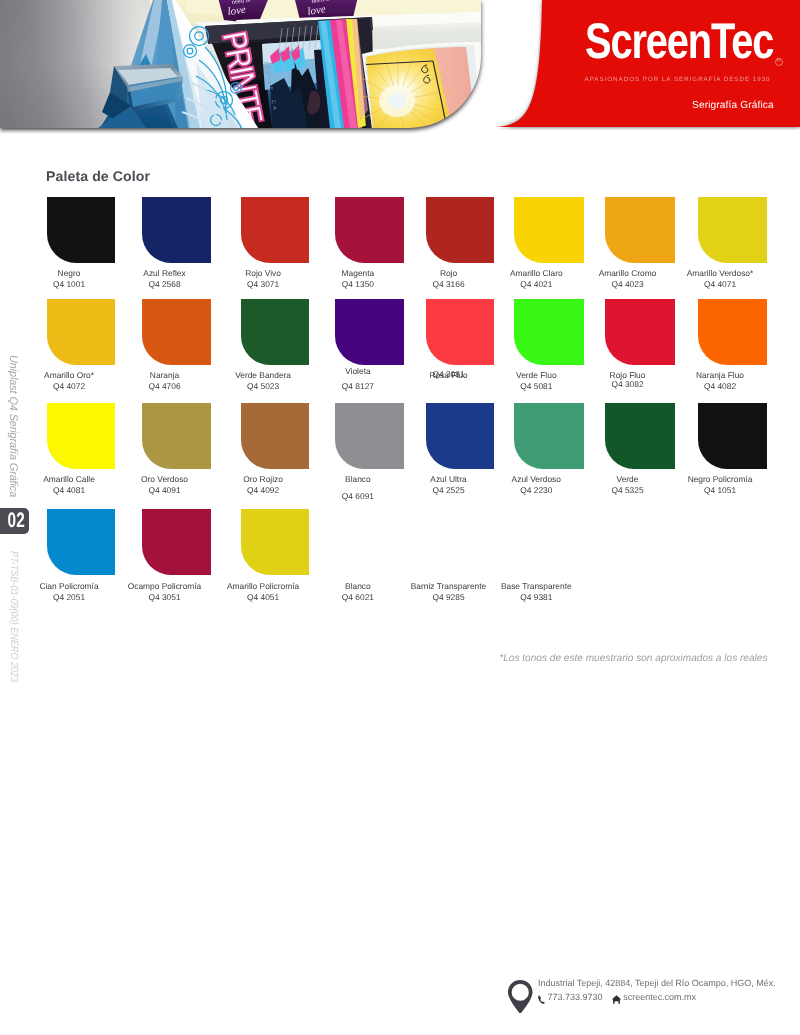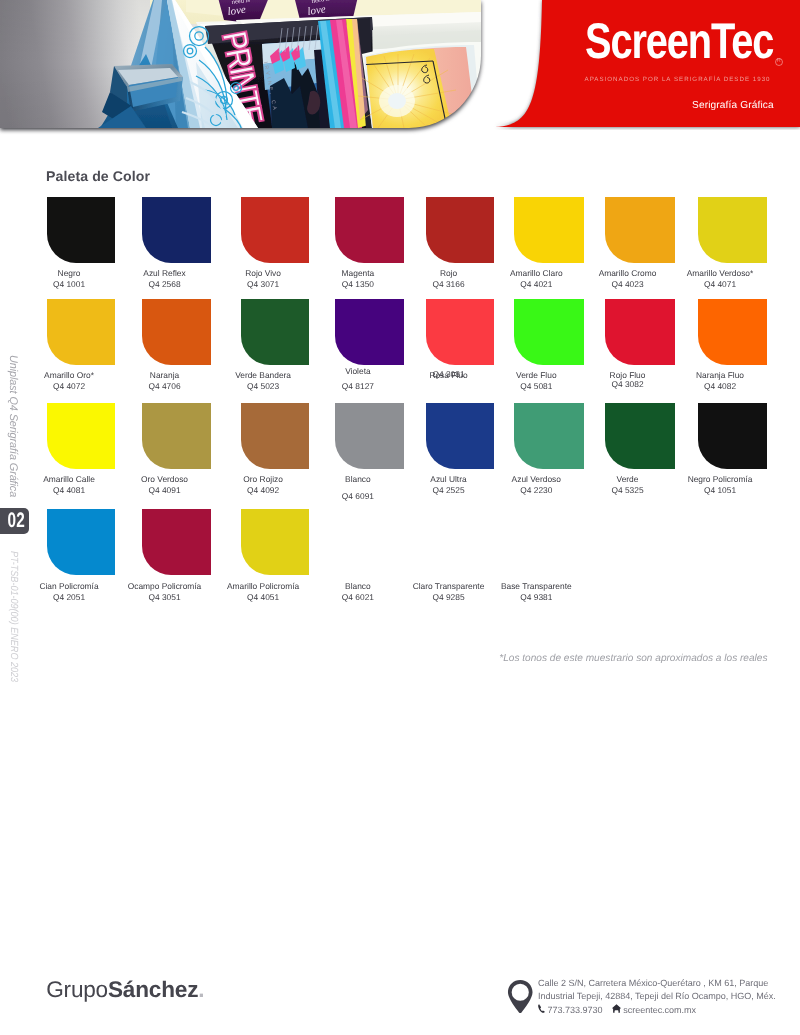--- a/index.html
+++ b/index.html
@@ -67,21 +67,21 @@
   .footer-logo{position:absolute;left:46.2px;top:978.7px;font-size:22.6px;line-height:22.6px;
        color:#45454d;font-family:"Liberation Sans",sans-serif;white-space:nowrap;
        letter-spacing:-.2px;}
   .footer-logo .lt{font-weight:normal;}
   .footer-logo .bd{font-weight:bold;}
   .footer-logo .dot{font-weight:bold;color:#b9b9bf;}
 
   .footer-contact{position:absolute;left:538px;top:977px;width:260px;}
   .fc-line{font-size:9.05px;line-height:13.35px;color:#6f6f78;letter-spacing:-.03px;
        font-family:"Liberation Sans",sans-serif;white-space:nowrap;}
-  .fc-row3{display:flex;align-items:flex-start;margin-top:.3px;}
+  .fc-row3{display:flex;align-items:flex-end;margin-top:.3px;}
   .pin-icon{position:absolute;left:-31.2px;top:1.8px;width:26.5px;height:35px;}
   .phone-icon{width:7px;height:9px;margin-right:2.6px;display:inline-block;}
   .home-icon{width:9px;height:9px;margin:0 2.6px 0 9px;display:inline-block;}
 
   .page-tab span{position:absolute;left:0;top:0;width:29.2px;height:26px;
        display:flex;align-items:center;justify-content:flex-end;
        padding-right:5.6px;box-sizing:border-box;
        color:#fff;font-weight:bold;font-size:21px;line-height:21px;
        font-family:"Liberation Sans Narrow","Liberation Sans",sans-serif;
        transform:scaleX(.73);transform-origin:100% 50%;letter-spacing:.4px;}
@@ -502,44 +502,42 @@
       <div class="swatch-cell" style="left: 240.6px; top: 509.1px;">
         <div class="swatch-chip" style="background:#e1d116;width:68.5px"></div>
         <div class="swatch-name" style="top:72.7px">Amarillo Policromía</div>
         <div class="swatch-code" style="top:83.5px">Q4 4051</div>
       </div>
       <div class="swatch-cell" style="left: 335.4px; top: 509.1px;">
         <div class="swatch-name" style="top:72.7px">Blanco</div>
         <div class="swatch-code" style="top:83.5px">Q4 6021</div>
       </div>
       <div class="swatch-cell" style="left: 426px; top: 509.1px;">
-        <div class="swatch-name" style="top:72.7px">Claro Transparente</div>
+        <div class="swatch-name" style="top:72.7px">Barniz Transparente</div>
         <div class="swatch-code" style="top:83.5px">Q4 9285</div>
       </div>
       <div class="swatch-cell" style="left: 513.8px; top: 509.1px;">
         <div class="swatch-name" style="top:72.7px">Base Transparente</div>
         <div class="swatch-code" style="top:83.5px">Q4 9381</div>
       </div>
     </div>
 
   <div class="footnote">*Los tonos de este muestrario son aproximados a los reales</div>
 
   <div class="side-title">Uniplast Q4 Serigrafía Gráfica</div>
   <div class="page-tab">
       <span>02</span>
     </div>
   <div class="side-code">PT-TSB-01-09(00) ENERO 2023</div>
 
-  <div class="footer-logo"><span class="lt">Grupo</span><span class="bd">Sánchez</span><span class="dot">.</span></div>
 
   <div class="footer-contact">
     <svg class="pin-icon" viewBox="0 0 25 33" xmlns="http://www.w3.org/2000/svg">
       <path d="M12.5 0.9 C5.9 0.9 0.9 5.9 0.9 12.4 C0.9 18.1 8.0 27.3 11.3 31.5 C11.9 32.3 13.1 32.3 13.7 31.5 C17.0 27.3 24.1 18.1 24.1 12.4 C24.1 5.9 19.1 0.9 12.5 0.9 Z M12.5 20.6 A8.1 8.1 0 1 1 12.5 4.4 A8.1 8.1 0 1 1 12.5 20.6 Z" fill="#3f3f48"></path>
     </svg>
-    <div class="fc-line">Calle 2 S/N, Carretera México-Querétaro , KM 61, Parque</div>
     <div class="fc-line">Industrial Tepeji, 42884, Tepeji del Río Ocampo, HGO, Méx.</div>
     <div class="fc-line fc-row3">
       <svg class="phone-icon" viewBox="0 0 7 9" xmlns="http://www.w3.org/2000/svg">
         <path d="M1.25 0.2 C0.35 0.35 -0.05 1.3 0.3 2.9 C0.75 5.0 2.05 7.2 3.6 8.25 C4.9 9.15 6.0 8.95 6.55 8.2 C6.8 7.85 6.75 7.6 6.35 7.35 L5.25 6.65 C4.95 6.45 4.75 6.5 4.55 6.8 L4.3 7.2 C3.45 6.65 2.55 5.3 2.2 4.25 L2.65 4.1 C2.95 4.0 3.05 3.8 2.95 3.45 L2.5 2.15 C2.35 1.7 2.15 1.55 1.75 1.6 Z" fill="#2d2d36"></path>
       </svg>
       <span>773.733.9730</span>
       <svg class="home-icon" viewBox="0 0 9 9" xmlns="http://www.w3.org/2000/svg">
         <path d="M4.5 0.2 L0.2 4.1 C0.0 4.3 0.05 4.6 0.35 4.6 L1.1 4.6 L1.1 8.5 C1.1 8.75 1.25 8.85 1.45 8.85 L2.55 8.85 L2.55 7.35 C2.55 6.7 2.95 6.3 3.5 6.3 L5.5 6.3 C6.05 6.3 6.45 6.7 6.45 7.35 L6.45 8.85 L7.55 8.85 C7.75 8.85 7.9 8.75 7.9 8.5 L7.9 4.6 L8.65 4.6 C8.95 4.6 9.0 4.3 8.8 4.1 Z" fill="#2d2d36"></path>
       </svg>
       <span>screentec.com.mx</span>

